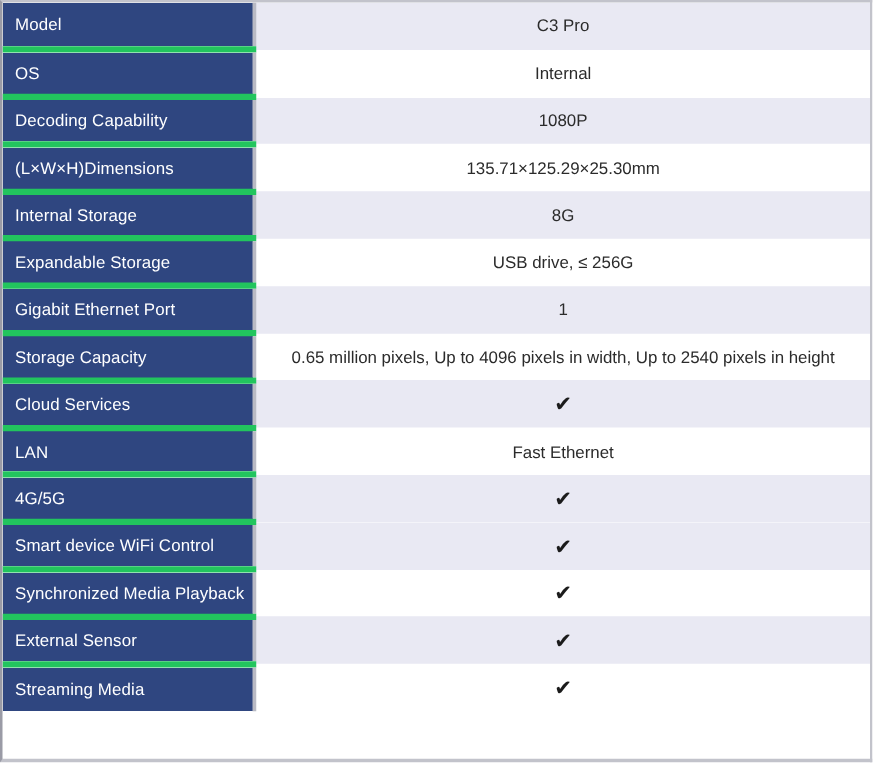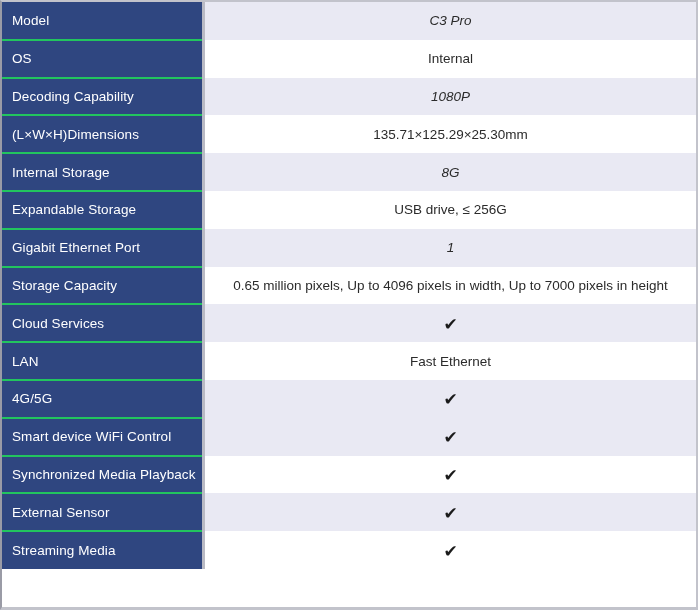--- a/index.html
+++ b/index.html
@@ -33,41 +33,40 @@
     height: 37.8px;
   }
   .spec-label {
     width: 190px;
     background: #2f4680;
     color: #ffffff;
     font-size: 13.5px;
     font-weight: 400;
     text-align: left;
     padding: 0 0 0 10px;
-    border-bottom: 2px solid #22c55e;
+    border-bottom: 5px solid #22c55e;
     border-right: 3px solid #b9bac4;
     white-space: nowrap;
     overflow: hidden;
     letter-spacing: 0.1px;
   }
   .spec-row:last-child .spec-label {
     border-bottom: none;
   }
   .spec-value {
     background: #ffffff;
     color: #2b2b2b;
     font-size: 13.5px;
     text-align: center;
     padding: 0 8px;
     white-space: nowrap;
     overflow: hidden;
   }
   .spec-row.alt .spec-value {
     background: #e9e9f3;
-    font-style: italic;
   }
   .spec-value.is-check {
     font-size: 17px;
     font-weight: 700;
     color: #1b1b1b;
     line-height: 1;
   }
   .check-glyph {
     display: inline-block;
     font-family: "DejaVu Sans", sans-serif;
@@ -106,21 +105,21 @@
         <tr class="spec-row">
           <td class="spec-label">Expandable Storage</td>
           <td class="spec-value">USB drive, ≤ 256G</td>
         </tr>
         <tr class="spec-row alt">
           <td class="spec-label">Gigabit Ethernet Port</td>
           <td class="spec-value">1</td>
         </tr>
         <tr class="spec-row">
           <td class="spec-label">Storage Capacity</td>
-          <td class="spec-value">0.65 million pixels, Up to 4096 pixels in width, Up to 7000 pixels in height</td>
+          <td class="spec-value">0.65 million pixels, Up to 4096 pixels in width, Up to 2540 pixels in height</td>
         </tr>
         <tr class="spec-row alt">
           <td class="spec-label">Cloud Services</td>
           <td class="spec-value is-check"><span class="check-glyph">✔</span></td>
         </tr>
         <tr class="spec-row">
           <td class="spec-label">LAN</td>
           <td class="spec-value">Fast Ethernet</td>
         </tr>
         <tr class="spec-row alt">

